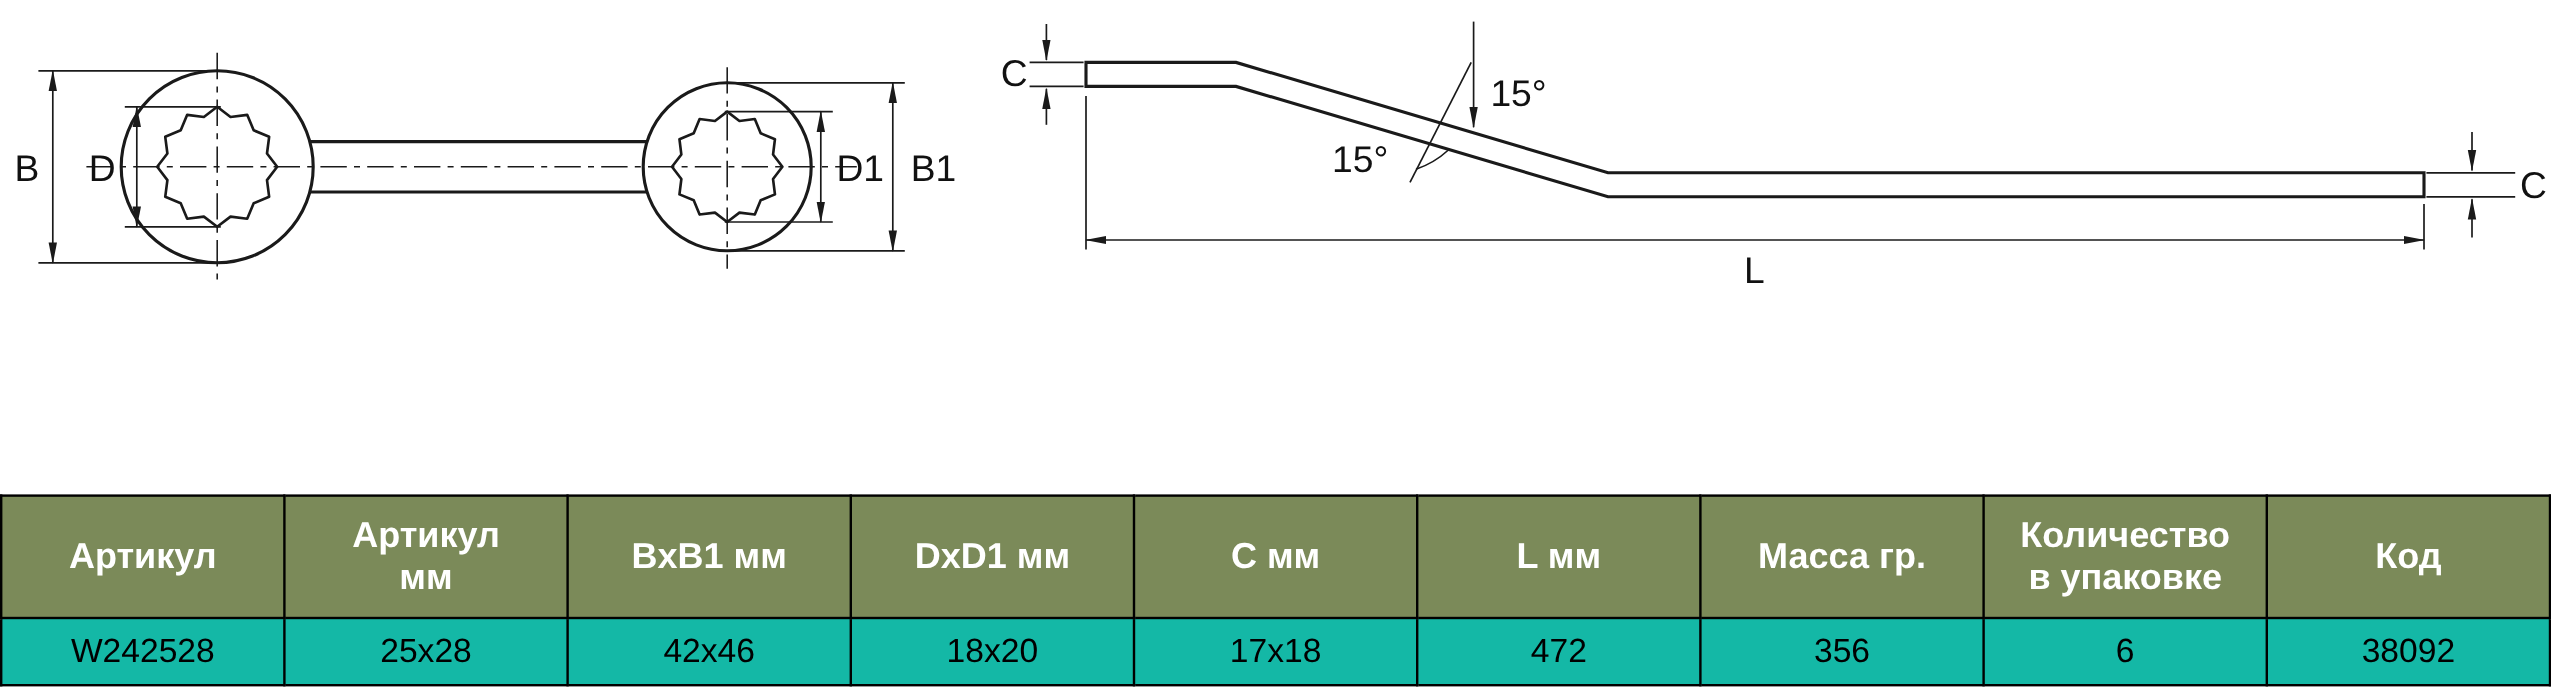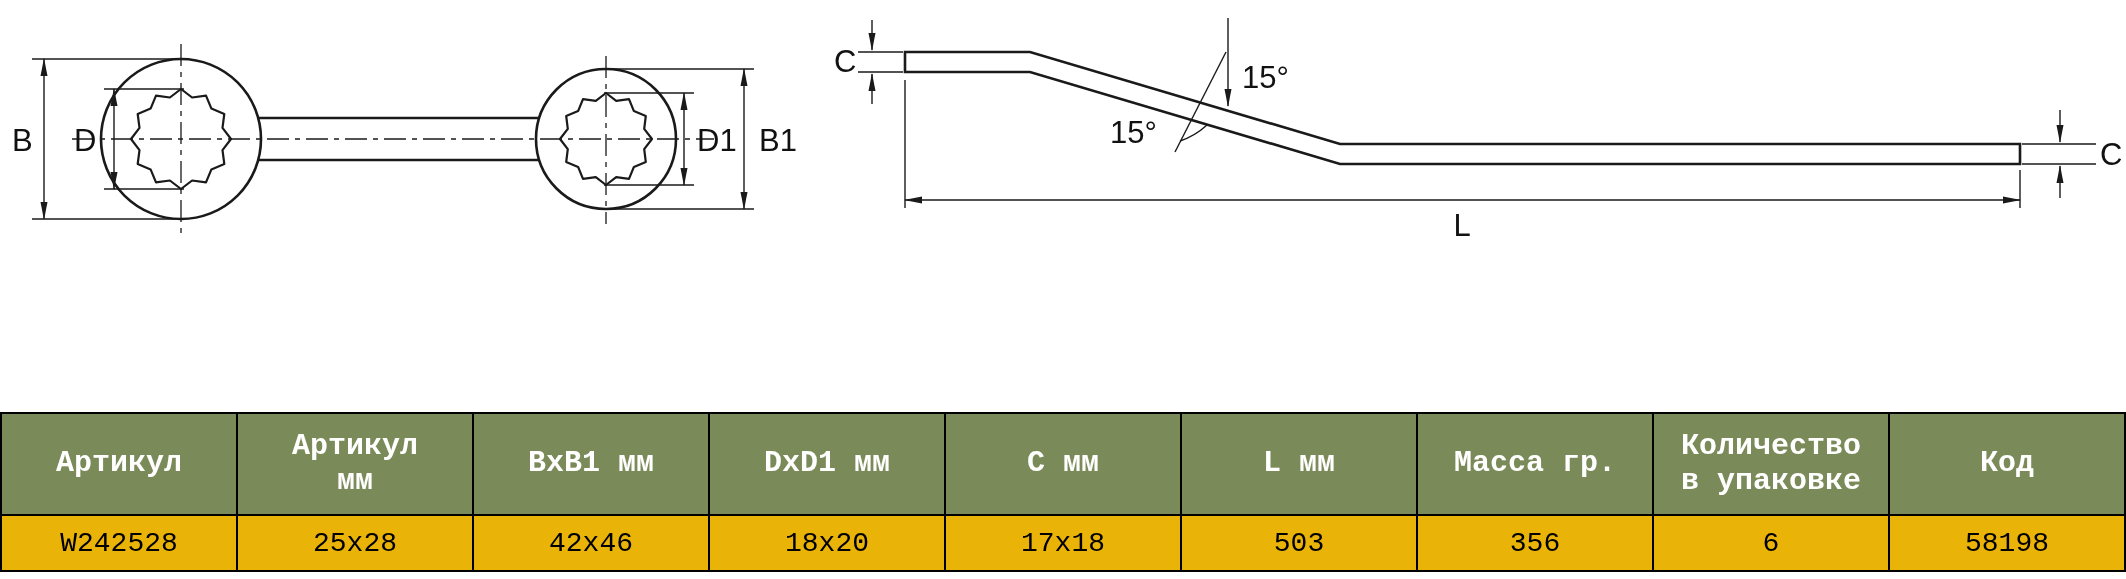--- a/index.html
+++ b/index.html
@@ -10,31 +10,31 @@
   .drawings{position:absolute;left:0;top:0;width:2126px;height:300px;}
   svg{position:absolute;overflow:visible;}
   svg text{font-family:"Liberation Sans",sans-serif;fill:#111;font-size:31px;}
   .outline{fill:#ffffff;stroke:#1a1a1a;stroke-width:2.6;}
   .oline{stroke:#1a1a1a;stroke-width:2.6;fill:none;}
   .star{fill:none;stroke:#1a1a1a;stroke-width:2.2;stroke-linejoin:round;}
   .thin{stroke:#1a1a1a;stroke-width:1.4;fill:none;}
   .center{stroke:#1a1a1a;stroke-width:1.3;fill:none;stroke-dasharray:22 6 5 6;}
   .spec-table{
     position:absolute;left:0;top:412px;width:2126px;
-    border-collapse:collapse;table-layout:fixed;font-family:Liberation Mono, monospace;
+    border-collapse:collapse;table-layout:fixed;
   }
   .spec-table th,.spec-table td{
     border:2px solid var(--tbl-border,#000);
     text-align:center;vertical-align:middle;padding:0 6px;
   }
   .spec-table th{
     background:var(--header-bg,#7B8A59);color:var(--header-fg,#fff);
     font-weight:bold;font-size:30px;line-height:1.18;height:100px;white-space:pre-line;
   }
-  .spec-table td{font-size:28px;color:#000;background:#eab308;height:54px;font-weight:normal;}
+  .spec-table td{font-size:28px;color:#000;background:#14b8a6;height:54px;font-weight:normal;}
 </style>
 </head>
 <body>
 
 <div class="page">
 
   <div class="drawings">
 
     <svg style="left:6px;top:14px;" width="800" height="250" viewBox="0 0 800 250">
       <defs>
@@ -148,21 +148,21 @@
         <th>Код</th>
       </tr>
     </thead>
     <tbody>
       <tr>
         <td>W242528</td>
         <td>25x28</td>
         <td>42x46</td>
         <td>18x20</td>
         <td>17x18</td>
-        <td>503</td>
+        <td>472</td>
         <td>356</td>
         <td>6</td>
-        <td>58198</td>
+        <td>38092</td>
       </tr>
     </tbody>
   </table>
 
 </div>
 
 </body></html>

